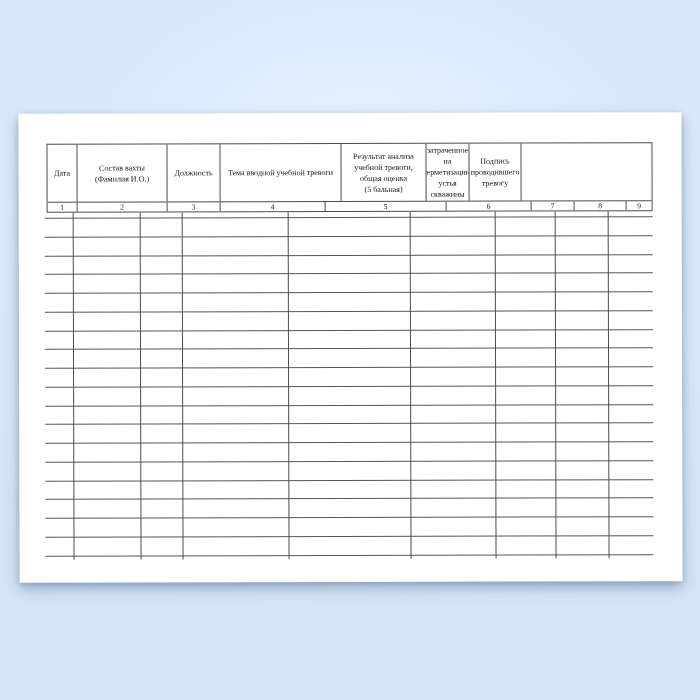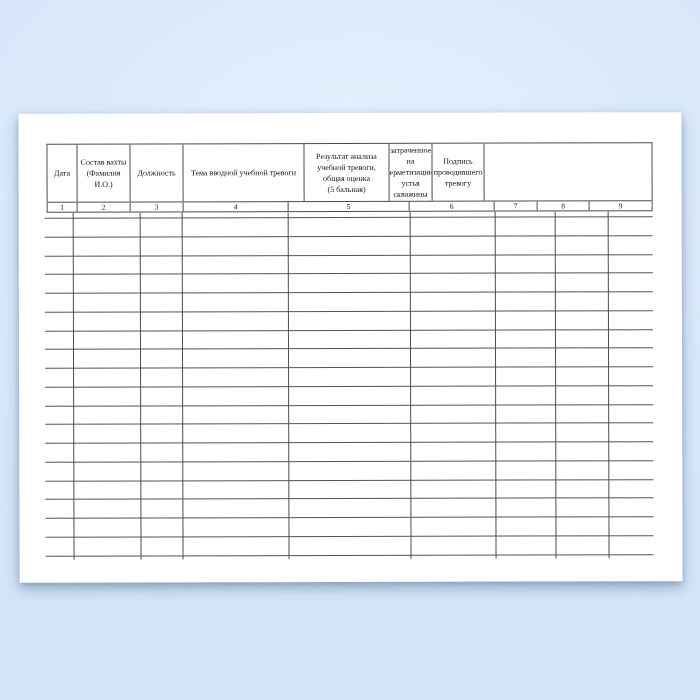--- a/index.html
+++ b/index.html
@@ -27,21 +27,21 @@
   .hdr-row { display:flex; height:58px; border-bottom:1px solid #4d4d4d; }
   .num-row { display:flex; height:9px; }
   .cell {
     border-right:1px solid #4d4d4d;
     display:flex; align-items:center; justify-content:center;
     text-align:center; white-space:pre-line;
     font-size:8px; line-height:11px;
     overflow:hidden;
   }
   .num-row .cell { font-size:7.5px; line-height:8px; }
-  .c1{width:30px} .c2{width:53px} .c3{width:53px} .c4{width:105px}
+  .c1{width:30px} .c2{width:90px} .c3{width:53px} .c4{width:105px}
   .c5{width:121px} .c6{width:85px} .c7{width:43px} .c8{width:52px}
   .c9{flex:1; border-right:none;}
   
   .body-rows {
     position:absolute; left:26px; top:104px; width:608px;
     border-top:1px solid #555555;
   }
   .row { height:18.75px; border-bottom:1px solid #555555; }
   
   .vl { position:absolute; top:99px; height:347px; width:1px; background:#4d4d4d; }

